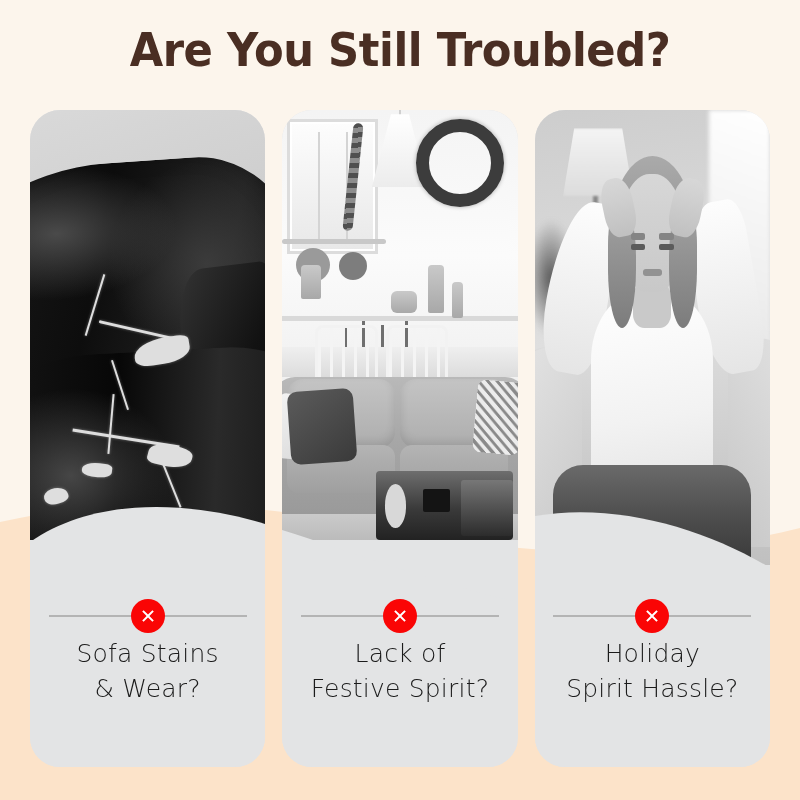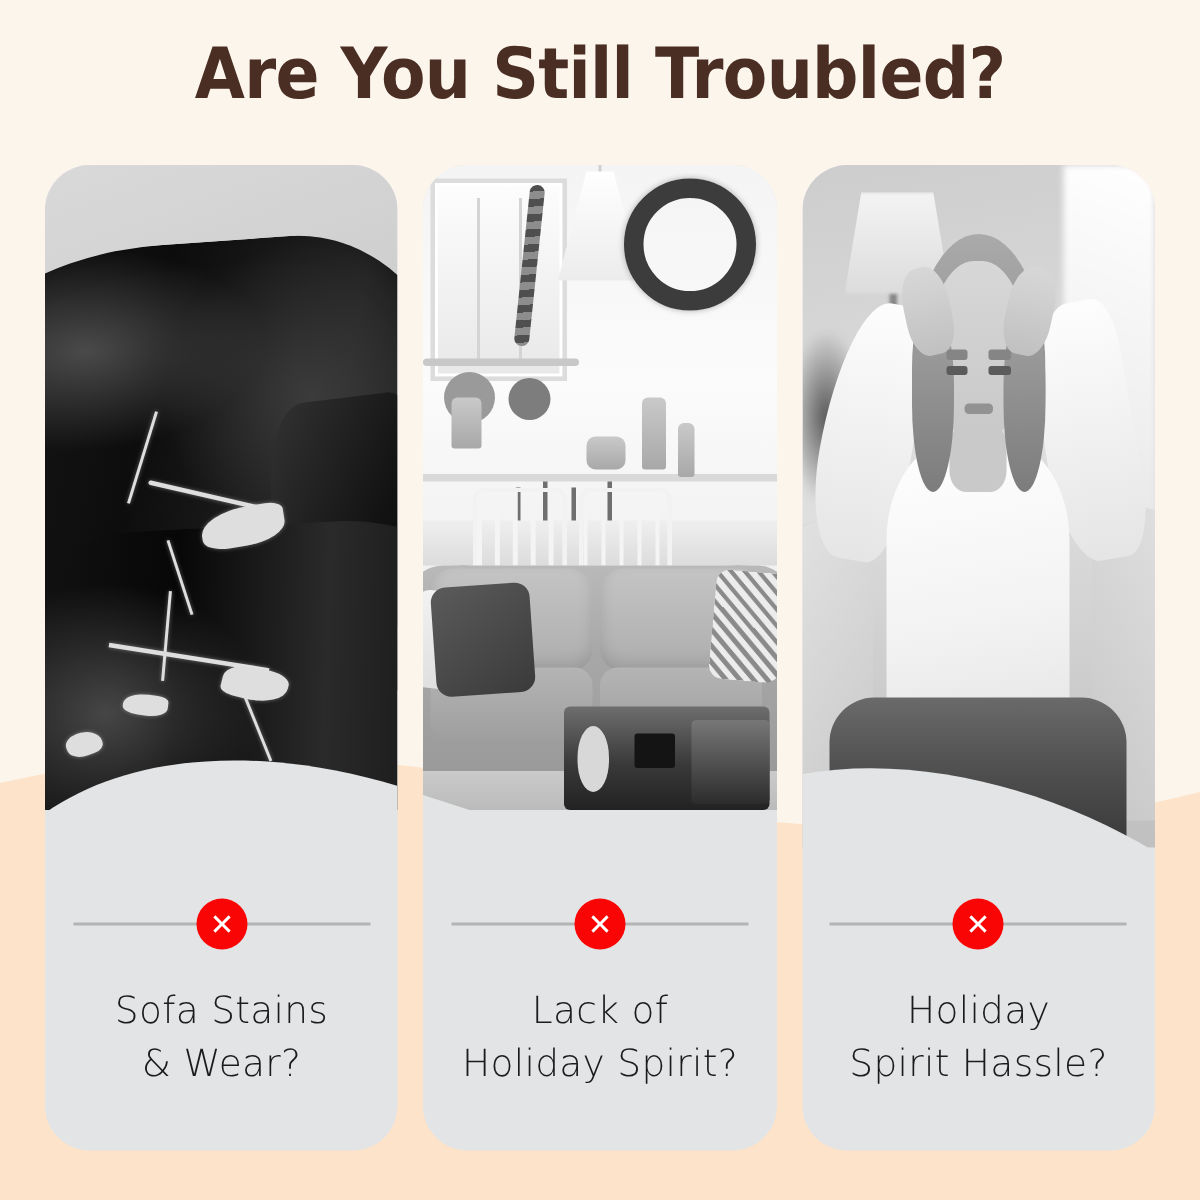--- a/index.html
+++ b/index.html
@@ -447,21 +447,21 @@
     width: 34px;
     height: 34px;
     border-radius: 50%;
     background: #FA0505;
     display: flex;
     align-items: center;
     justify-content: center;
   }
   .x-badge svg { display: block; }
   .card-caption {
-    margin-top: 40px;
+    margin-top: 20px;
     width: 92%;
     text-align: center;
     font-family: "DejaVu Sans", "Liberation Sans", sans-serif;
     font-weight: 300;
     font-size: 25px;
     line-height: 1.38;
     color: #1b1b1b;
     letter-spacing: 0.2px;
     white-space: pre-line;
   }
@@ -565,21 +565,21 @@
       </div>
       <div class="card-bottom">
         <div class="divider-row">
           <span class="x-badge">
             <svg width="18" height="18" viewBox="0 0 18 18" aria-hidden="true">
               <path d="M4.6 3.2 L9 7.6 L13.4 3.2 L14.8 4.6 L10.4 9 L14.8 13.4 L13.4 14.8 L9 10.4 L4.6 14.8 L3.2 13.4 L7.6 9 L3.2 4.6 Z" fill="#ffffff"></path>
             </svg>
           </span>
         </div>
         <div class="card-caption">Lack of
-Holiday Spirit?</div>
+Festive Spirit?</div>
       </div>
     </div>
 
     <div class="card">
       <div class="photo" style="height:455px;">
         <div class="scene">
           <div class="w-room"></div>
           <div class="w-window"></div>
           <div class="w-lampshade"></div>
           <div class="w-lampstand"></div>

